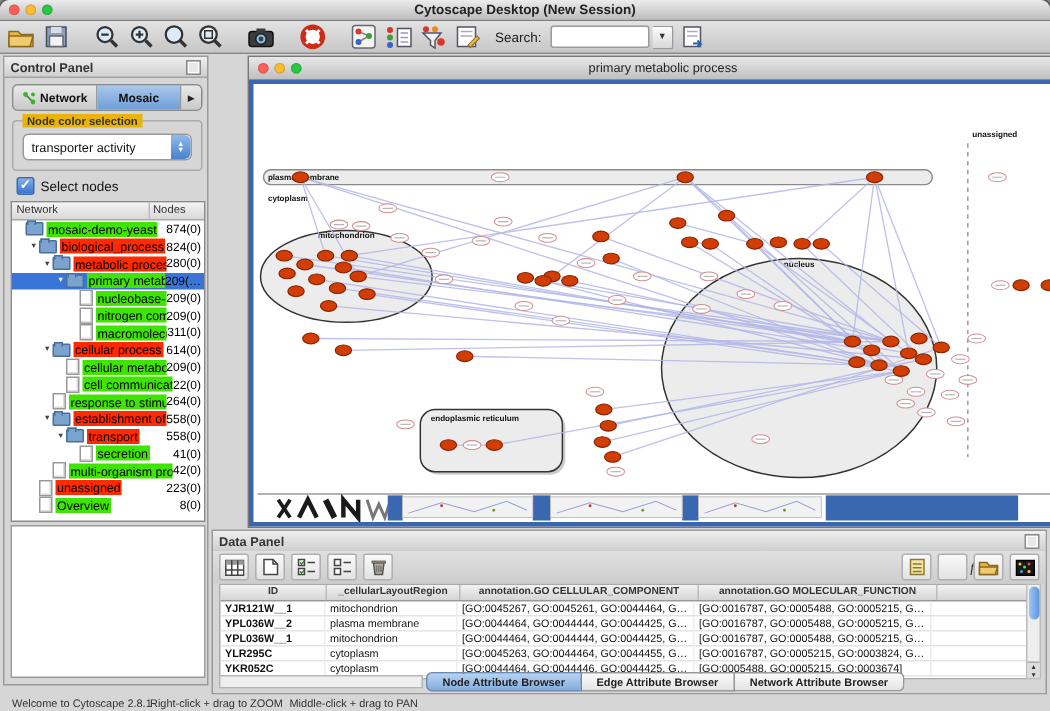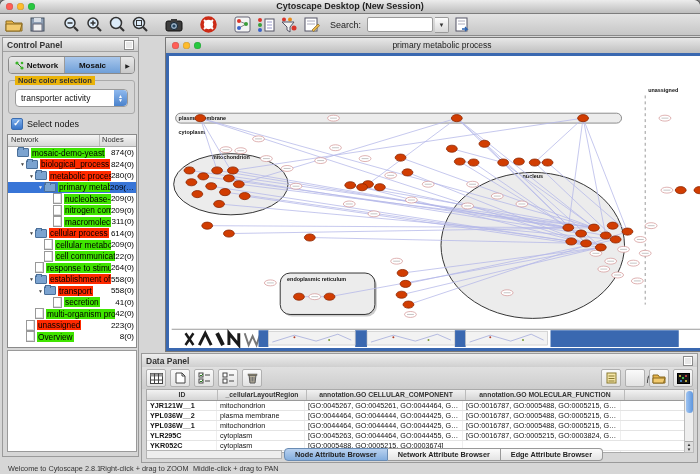--- a/index.html
+++ b/index.html
@@ -754,41 +754,42 @@
           <div class="drow">
             <div class="c1">YLR295C</div>
             <div class="c2">cytoplasm</div>
             <div class="c3">[GO:0045263, GO:0044464, GO:0044455, G…</div>
             <div class="c4">[GO:0016787, GO:0005215, GO:0003824, G…</div>
             <div class="c5"></div>
           </div>
           <div class="drow">
             <div class="c1">YKR052C</div>
             <div class="c2">cytoplasm</div>
+            <div class="c3">[GO:0044464, GO:0044446, GO:0044425, G…</div>
             <div class="c4">[GO:0005488, GO:0005215, GO:0003674]</div>
             <div class="c5"></div>
           </div>
           <div class="drow">
             <div class="c1">YDR039C__1</div>
             <div class="c2">mitochondrion</div>
             <div class="c3">[GO:0044464, GO:0044444, GO:0044425, G…</div>
             <div class="c4">[GO:0016787, GO:0005488, GO:0005215, G…</div>
             <div class="c5"></div>
           </div>
         </div>
     </div>
     <div class="vscroll">
       <div class="vthumb"></div>
       <div class="varrows">▲<br>▼</div>
     </div>
     <div class="hscroll"></div>
     <div class="dtabs">
         <div class="dtab sel">Node Attribute Browser</div>
+        <div class="dtab">Edge Attribute Browser</div>
         <div class="dtab">Network Attribute Browser</div>
-        <div class="dtab">Edge Attribute Browser</div>
       </div>
   </div>
 
   <div class="statusbar">
     <span style="left:8px">Welcome to Cytoscape 2.8.1</span>
     <span style="left:100px">Right-click + drag to ZOOM</span>
     <span style="left:193px">Middle-click + drag to PAN</span>
   </div>
 
 </div>

